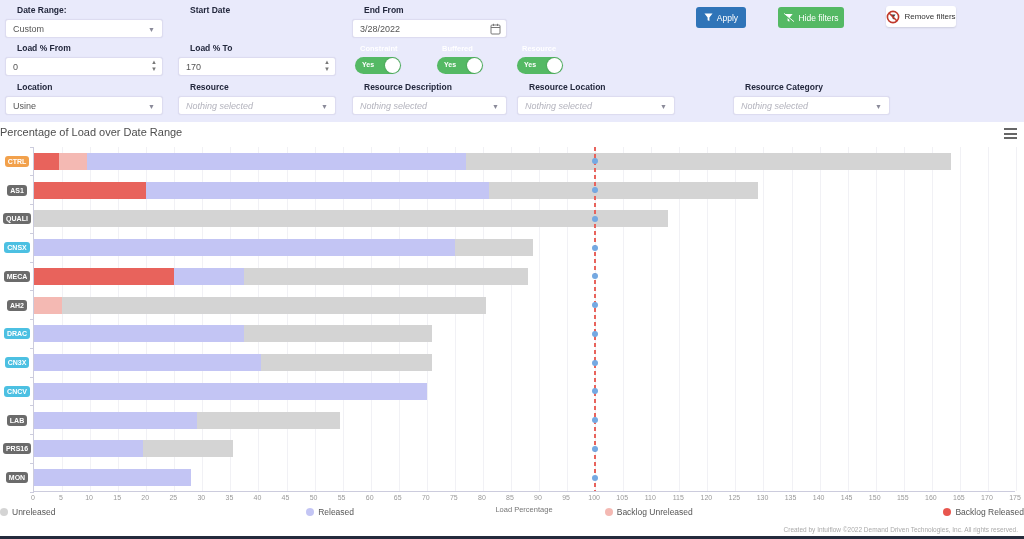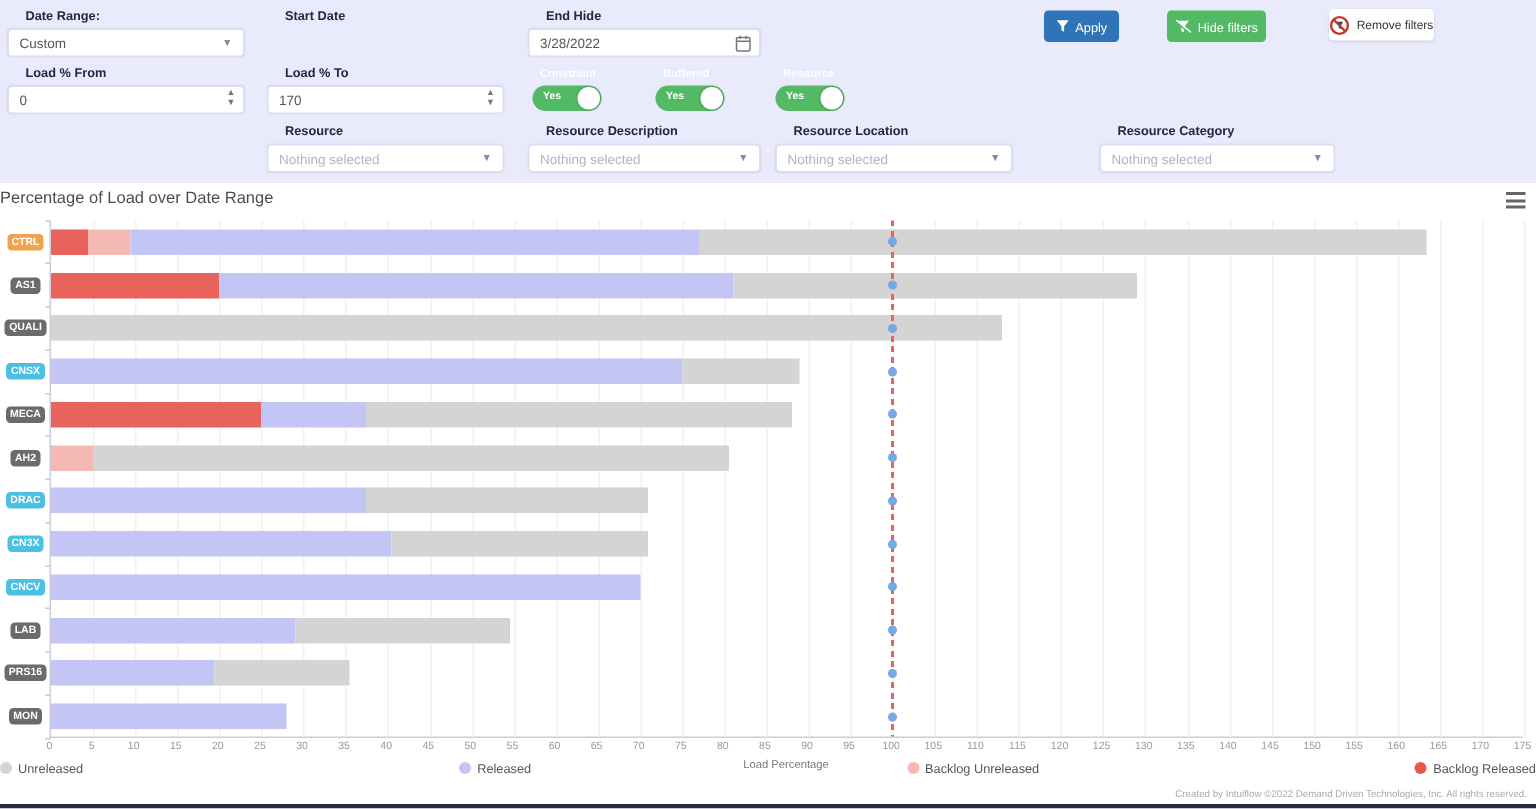--- a/index.html
+++ b/index.html
@@ -6,21 +6,21 @@
   html,body { width:1024px; height:539px; overflow:hidden;
     font-family:"Liberation Sans", sans-serif; background:#fff; }
   #stage { position:relative; width:1024px; height:539px; background:#fff; }
 
   
   #filters { position:absolute; left:0; top:0; width:1024px; height:122px; background:#e9eafb; }
   .fgroup { position:absolute; }
   .flabel { font-size:8.5px; font-weight:bold; color:#23283d; margin-bottom:4px; display:block;padding-left:12px; }
   .fctl { position:relative; height:19px; background:#fff; border:1px solid #dddcf0; border-radius:3px;
     font-size:9px; color:#555; display:flex; align-items:center; padding:0 7px; box-shadow:0 0 1px rgba(90,90,140,.15); }
-  .fctl.placeholder { color:#b3b3bd; }
+  .fctl.placeholder { color:#b3b3bd;font-style:italic; }
   .caret { position:absolute; right:7px; top:50%; transform:translateY(-50%); font-size:7px; color:#8a8a99; }
   .fctl input { border:none; outline:none; width:100%; font-size:9px; color:#555;
     font-family:"Liberation Sans",sans-serif; background:transparent; }
   .spinner { position:absolute; right:5px; top:1px; display:flex; flex-direction:column; line-height:7px;
     font-size:6px; color:#777; }
   .cal-icon { position:absolute; right:5px; top:3px; }
 
   .btn { position:absolute; height:21px; border-radius:3px; font-size:8.5px; display:flex;
     align-items:center; justify-content:center; gap:4px; cursor:pointer; border:none;
     font-family:"Liberation Sans",sans-serif; }
@@ -78,21 +78,21 @@
         <span>Custom</span>
         <span class="caret">▼</span>
       </div>
     </div>
 
     <div class="fgroup" style="left:178px; top:5px; width:158px;">
       <span class="flabel">Start Date</span>
     </div>
 
     <div class="fgroup" style="left:352px; top:5px; width:155px;">
-      <span class="flabel">End Hide</span>
+      <span class="flabel">End From</span>
       <div class="fctl">
         <input value="3/28/2022" style="">
         <span class="cal-icon">
           <svg width="11" height="12" viewBox="0 0 11 12">
               <rect x="1" y="2" width="9" height="9" rx="1" fill="none" stroke="#777" stroke-width="1"></rect>
               <line x1="1" y1="4.5" x2="10" y2="4.5" stroke="#777" stroke-width="1"></line>
               <line x1="3.5" y1="0.8" x2="3.5" y2="3" stroke="#777" stroke-width="1"></line>
               <line x1="7.5" y1="0.8" x2="7.5" y2="3" stroke="#777" stroke-width="1"></line>
             </svg>
         </span>
@@ -157,20 +157,27 @@
       <span class="tg-label">Yes</span>
       <span class="knob"></span>
     </div>
 
     <span class="badge" style="left:517px; top:41px;">Resource</span>
     <div class="toggle" style="left:517px; top:57px;">
       <span class="tg-label">Yes</span>
       <span class="knob"></span>
     </div>
 
+    <div class="fgroup" style="left:5px; top:82px; width:158px;">
+      <span class="flabel">Location</span>
+      <div class="fctl">
+        <span>Usine</span>
+        <span class="caret">▼</span>
+      </div>
+    </div>
     <div class="fgroup" style="left:178px; top:82px; width:158px;">
       <span class="flabel">Resource</span>
       <div class="fctl placeholder">
         <span>Nothing selected</span>
         <span class="caret">▼</span>
       </div>
     </div>
     <div class="fgroup" style="left:352px; top:82px; width:155px;">
       <span class="flabel">Resource Description</span>
       <div class="fctl placeholder">

